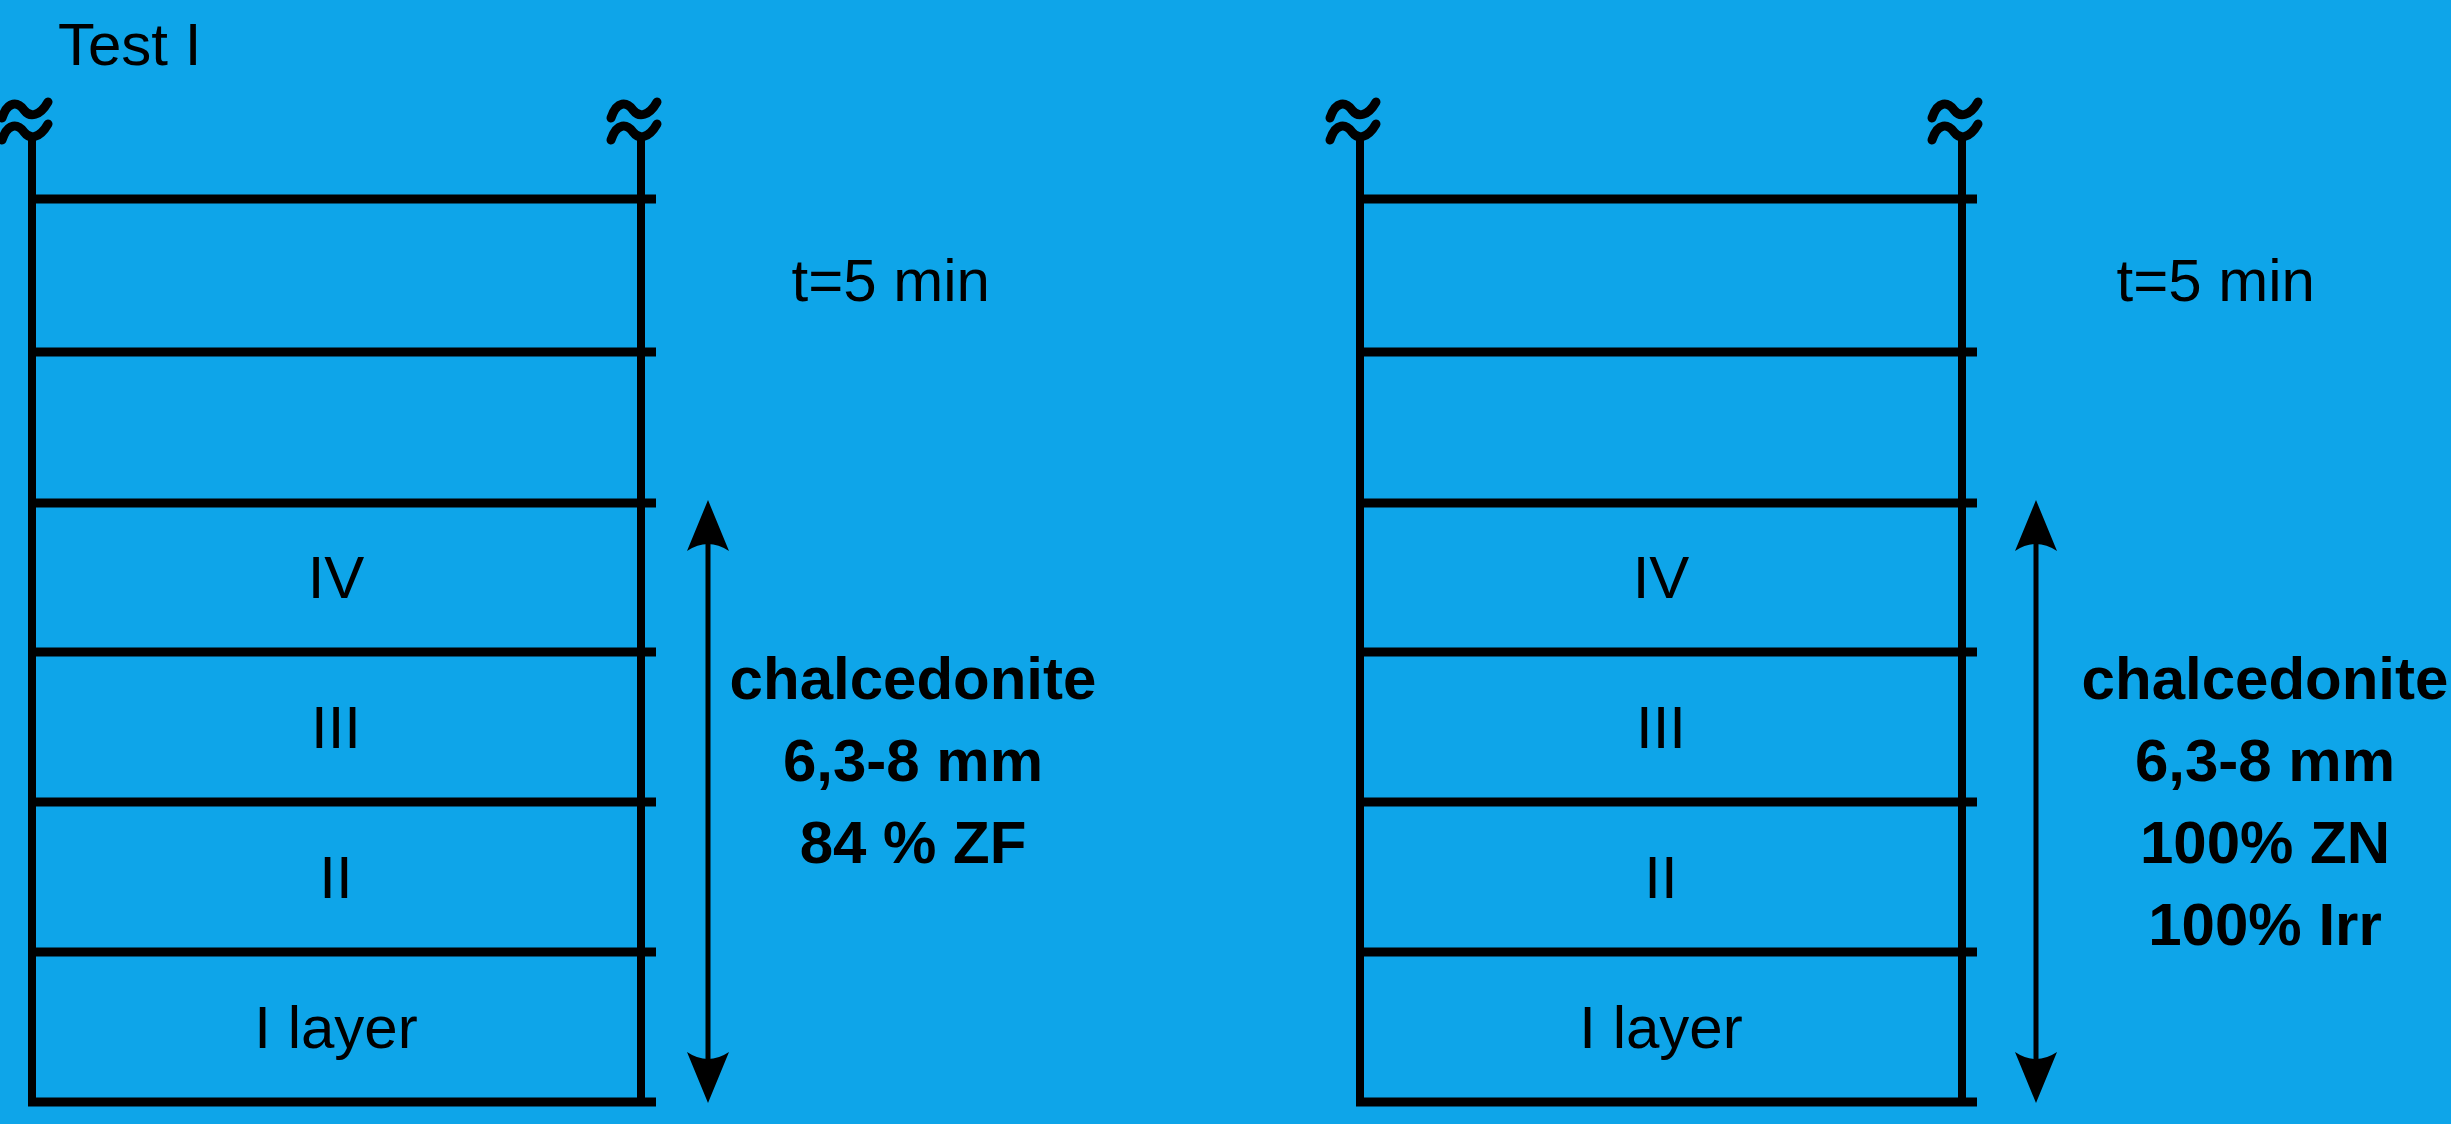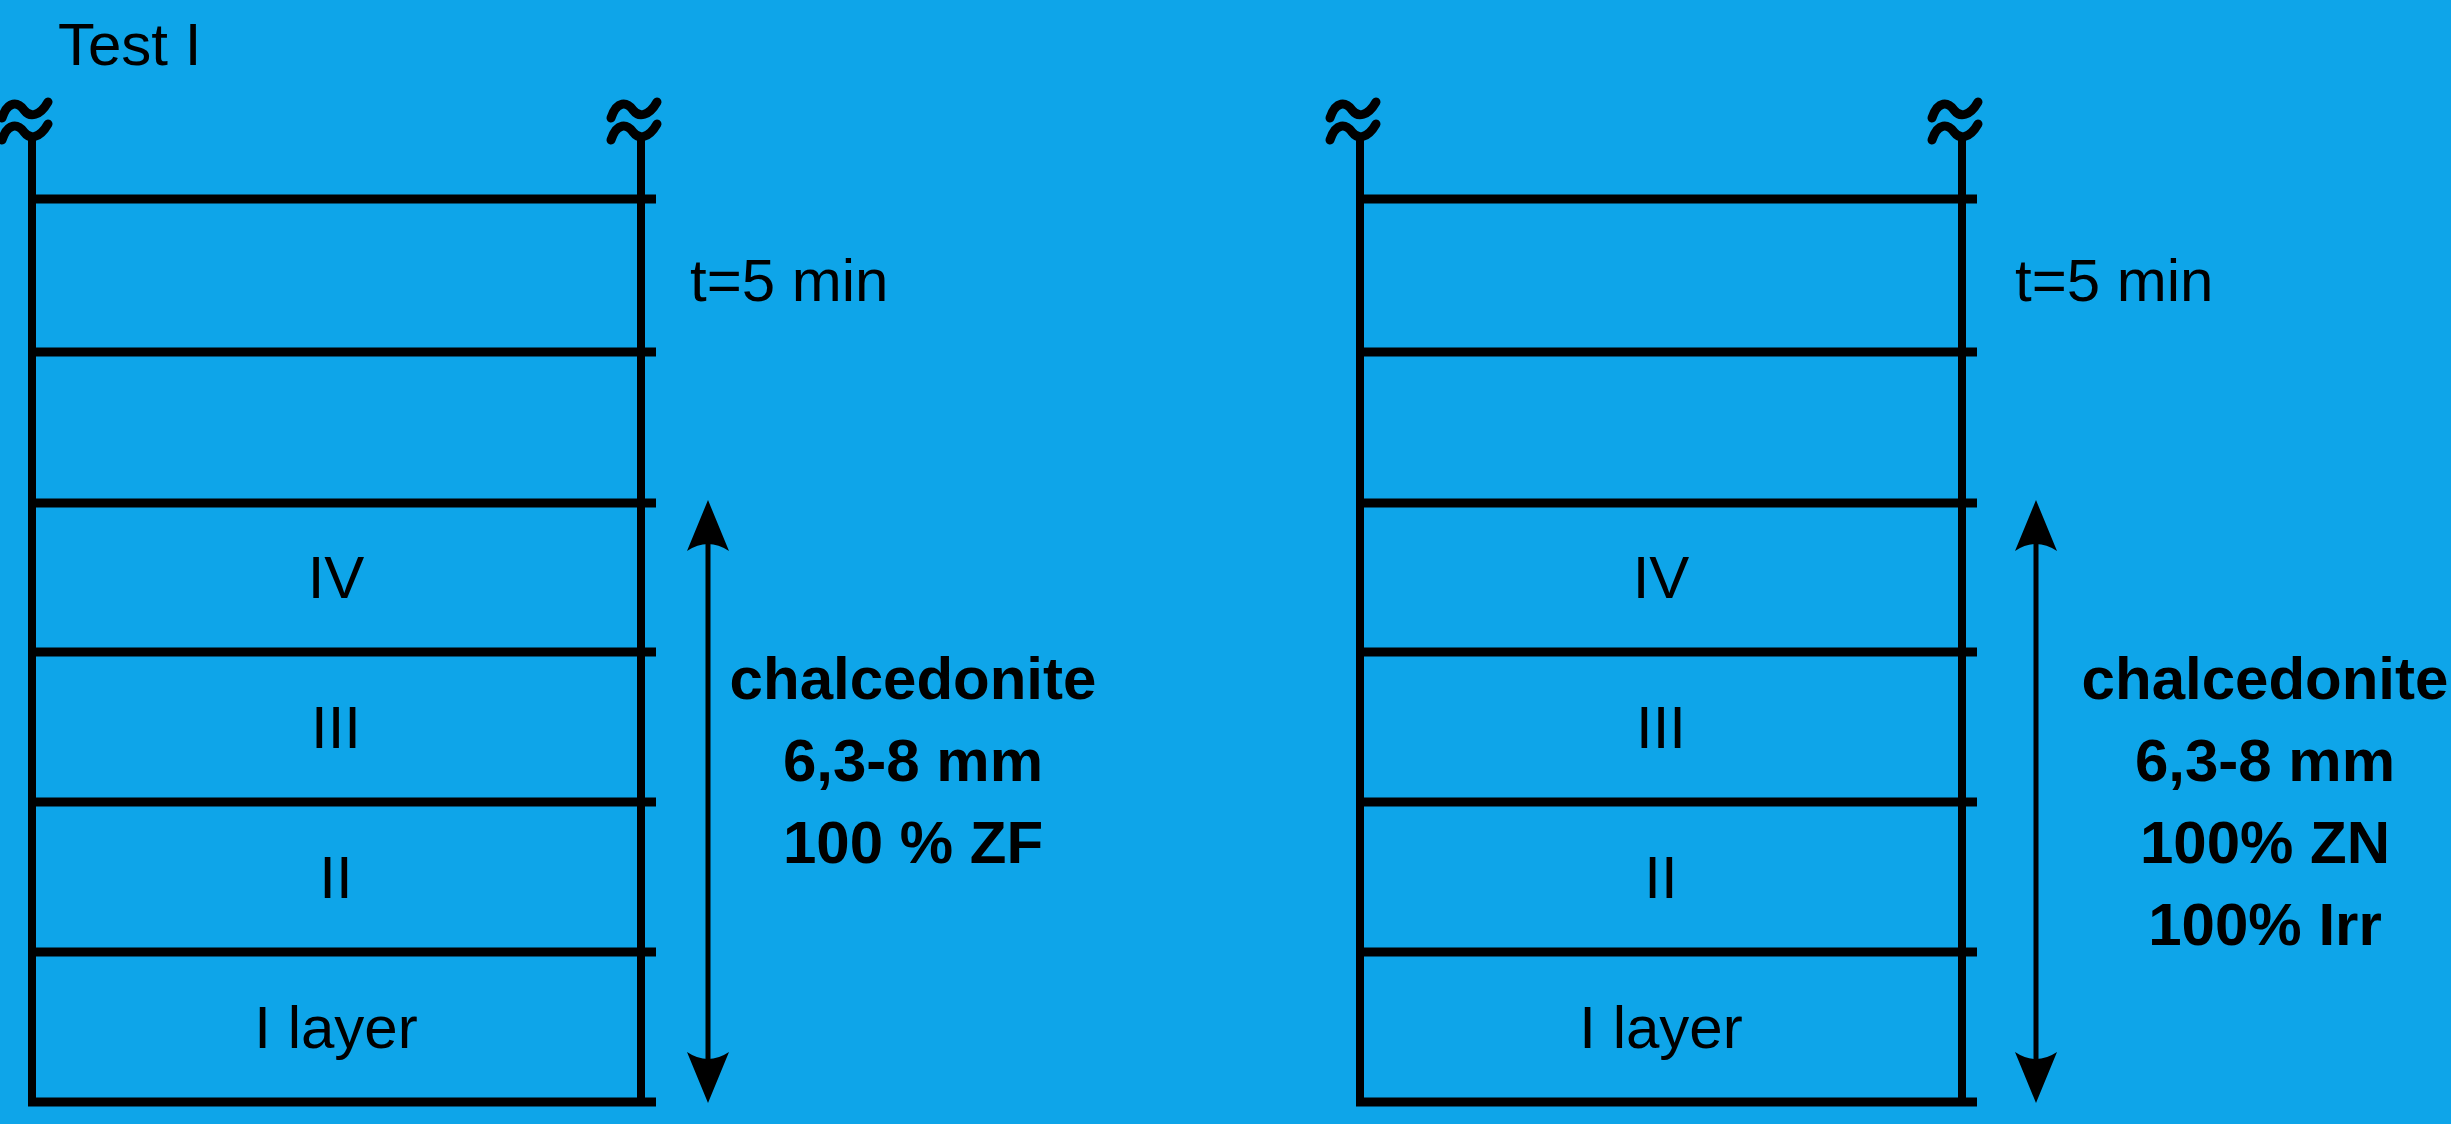--- a/index.html
+++ b/index.html
@@ -40,21 +40,21 @@
     line-height: 1.15;
     white-space: nowrap;
     color: #000000;
   }
   .row-label {
     display: flex;
     align-items: center;
     justify-content: center;
     width: 400px;
   }
-  .center { text-align: left; }
+  .center { text-align: right; }
   .material-block {
     position: absolute;
     width: 540px;
     text-align: center;
     font-size: 60px;
     font-weight: 700;
     line-height: 82px;
     color: #000000;
   }
 </style>
@@ -86,21 +86,21 @@
   <div class="txt row-label" style="left:136px; top:199px; height:153px;"></div>
   <div class="txt row-label" style="left:136px; top:352px; height:151px;"></div>
   <div class="txt row-label" style="left:136px; top:503px; height:149px;">IV</div>
   <div class="txt row-label" style="left:136px; top:652px; height:150px;">III</div>
   <div class="txt row-label" style="left:136px; top:802px; height:150px;">II</div>
   <div class="txt row-label" style="left:136px; top:952px; height:150px;">I layer</div>
 
   <div class="material-block" style="left:643px; top:638px;">
     <div>chalcedonite</div>
     <div>6,3-8 mm</div>
-    <div>100 % ZF</div>
+    <div>84 % ZF</div>
   </div>
 
   <div class="txt center" style="left:2015px; top:246px; width:300px;">t=5 min</div>
 
   <div class="txt row-label" style="left:1461px; top:199px; height:153px;"></div>
   <div class="txt row-label" style="left:1461px; top:352px; height:151px;"></div>
   <div class="txt row-label" style="left:1461px; top:503px; height:149px;">IV</div>
   <div class="txt row-label" style="left:1461px; top:652px; height:150px;">III</div>
   <div class="txt row-label" style="left:1461px; top:802px; height:150px;">II</div>
   <div class="txt row-label" style="left:1461px; top:952px; height:150px;">I layer</div>

